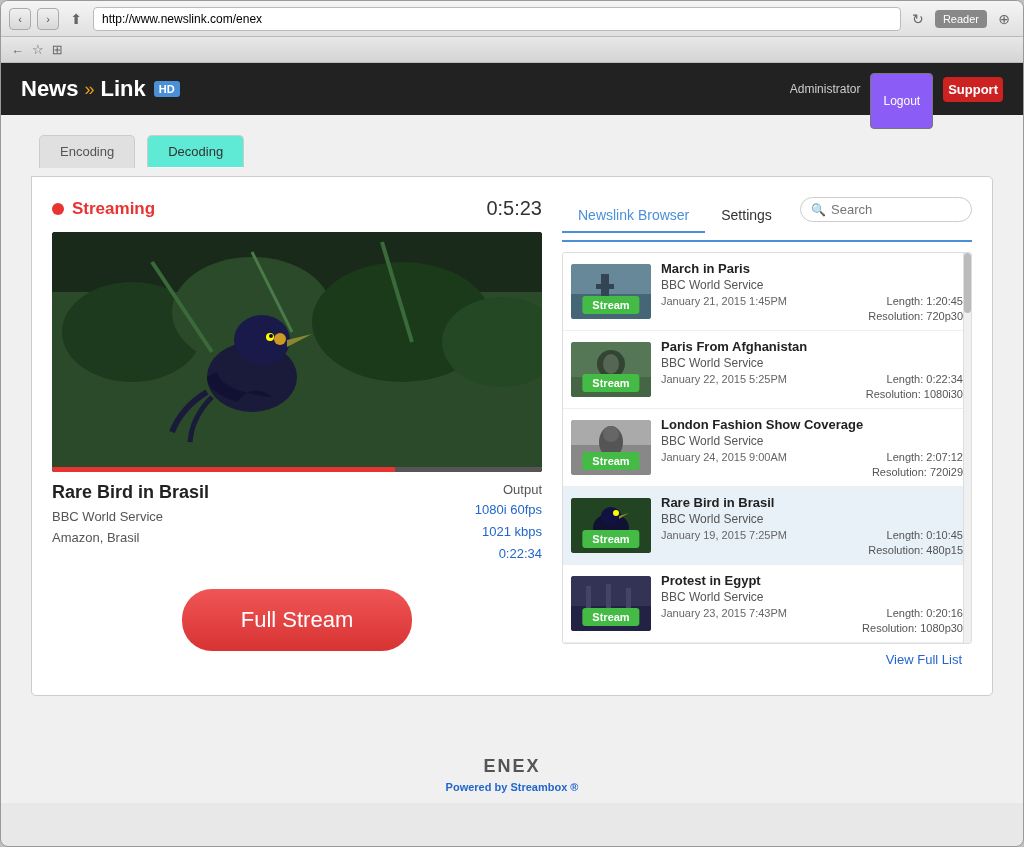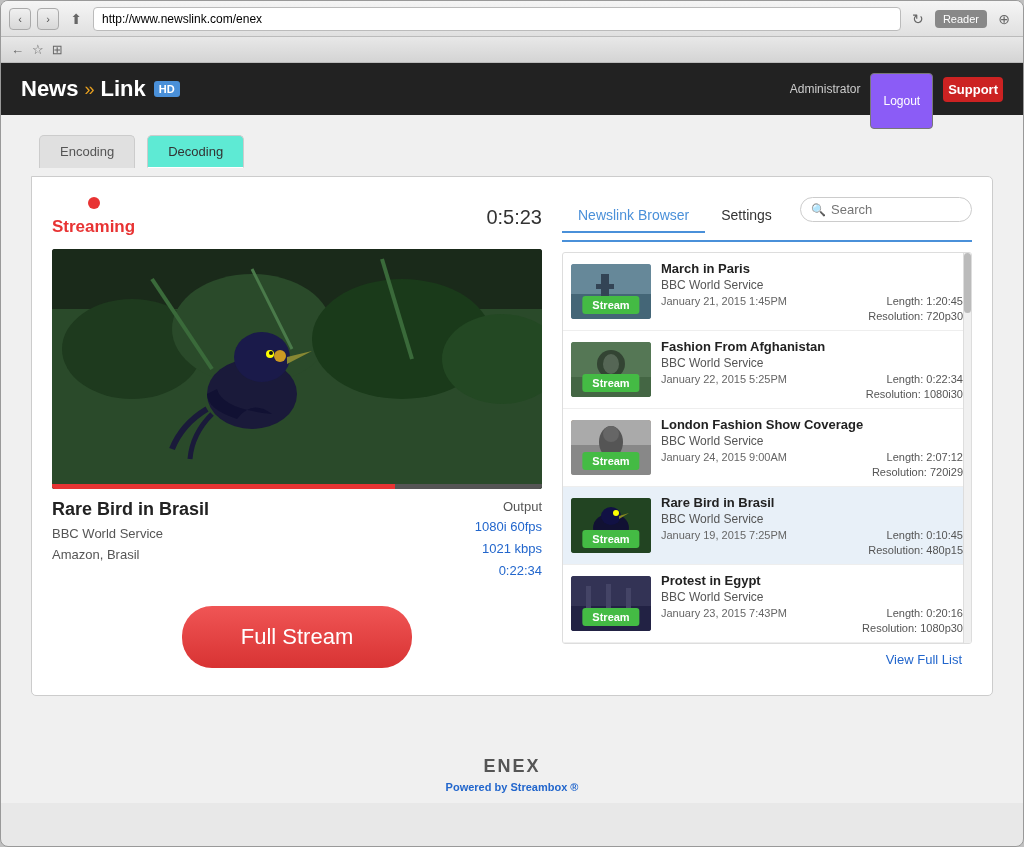--- a/index.html
+++ b/index.html
@@ -197,21 +197,20 @@
     .streaming-header {
       display: flex;
       justify-content: space-between;
       align-items: center;
       margin-bottom: 12px;
     }
     .streaming-indicator {
       display: flex;
       align-items: center;
       gap: 8px;
-      flex-direction: column;
     }
     .red-dot {
       width: 12px; height: 12px;
       background: #e83333;
       border-radius: 50%;
     }
     .streaming-label {
       color: #e83333;
       font-size: 17px;
       font-weight: bold;
@@ -555,21 +554,21 @@
     <div class="stream-thumb thumb-afghanistan">
       <svg width="80" height="55" viewBox="0 0 80 55" xmlns="http://www.w3.org/2000/svg">
                     <rect width="80" height="55" fill="#557755"></rect>
                     <rect x="0" y="35" width="80" height="20" fill="#446644"></rect>
                     <circle cx="40" cy="22" r="14" fill="#334433"></circle>
                     <ellipse cx="40" cy="22" rx="8" ry="10" fill="#556655"></ellipse>
                   </svg>
       <button class="stream-btn">Stream</button>
     </div>
     <div class="stream-details">
-      <div class="stream-title">Fashion From Afghanistan</div>
+      <div class="stream-title">Paris From Afghanistan</div>
       <div class="stream-source">BBC World Service</div>
       <div class="stream-meta">
         <span class="stream-date">January 22, 2015 5:25PM</span>
         <span class="stream-length">Length: 0:22:34</span>
       </div>
       <div class="stream-meta">
         <span></span>
         <span class="stream-resolution">Resolution: 1080i30</span>
       </div>
     </div>

